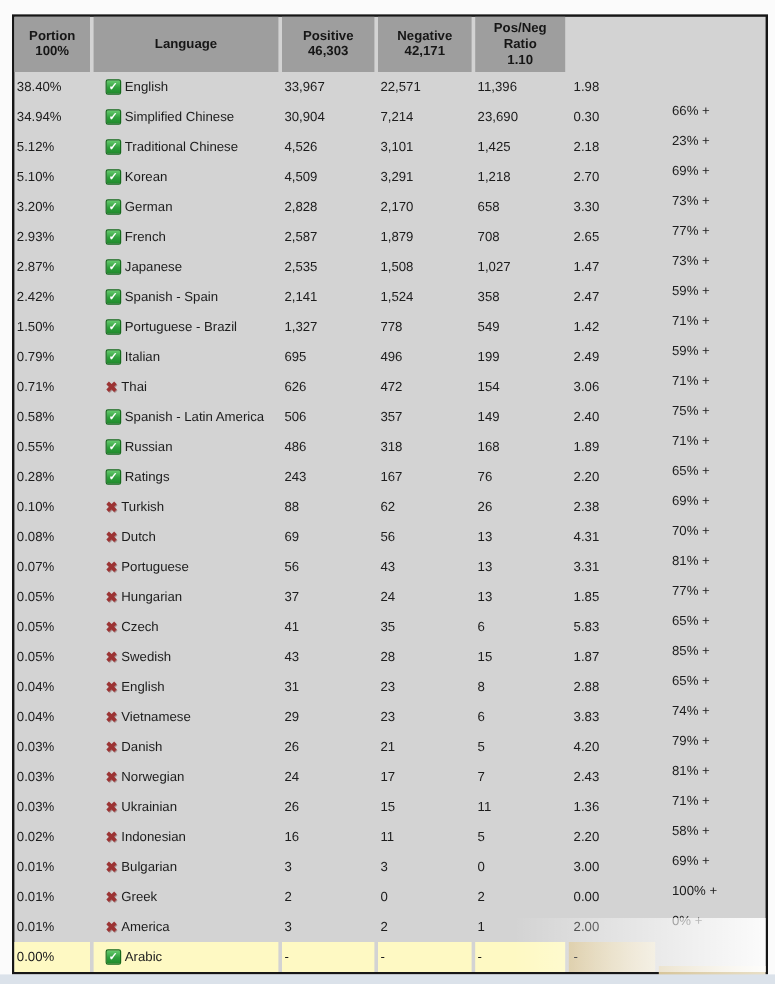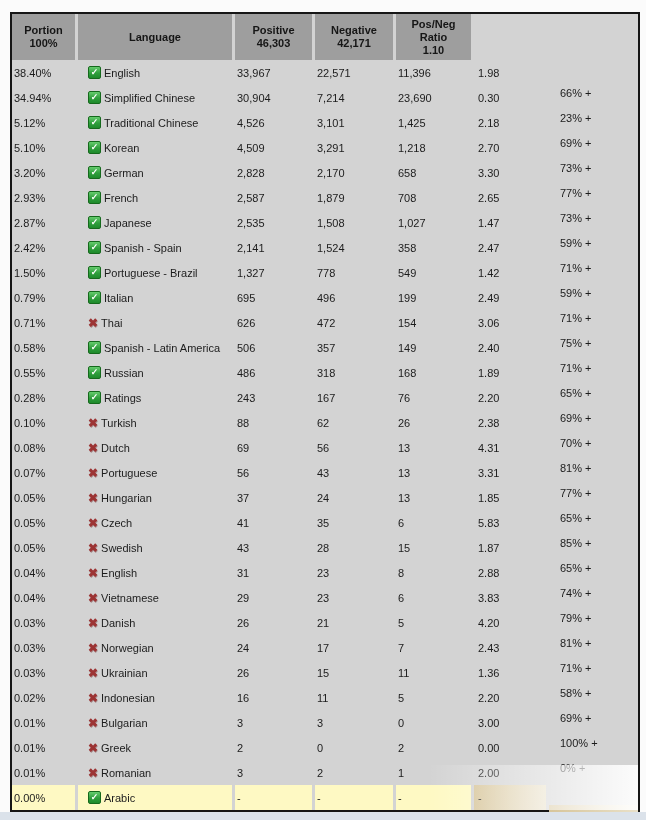--- a/index.html
+++ b/index.html
@@ -428,21 +428,21 @@
           <div class="cell c2">2</div>
           <div class="cell c3">0</div>
           <div class="cell c4">2</div>
           <div class="cell c5">0.00</div>
           <div class="cell c6">0% +</div>
         </div>
         <div class="grid row">
           <div class="cell c0">0.01%</div>
           <div class="cell c1">
             <span class="cross-icon">✖</span>
-            <span>Romanian</span>
+            <span>America</span>
           </div>
           <div class="cell c2">3</div>
           <div class="cell c3">2</div>
           <div class="cell c4">1</div>
           <div class="cell c5">2.00</div>
           <div class="cell c6"></div>
         </div>
         <div class="grid row highlight">
           <div class="cell c0">0.00%</div>
           <div class="cell c1">

